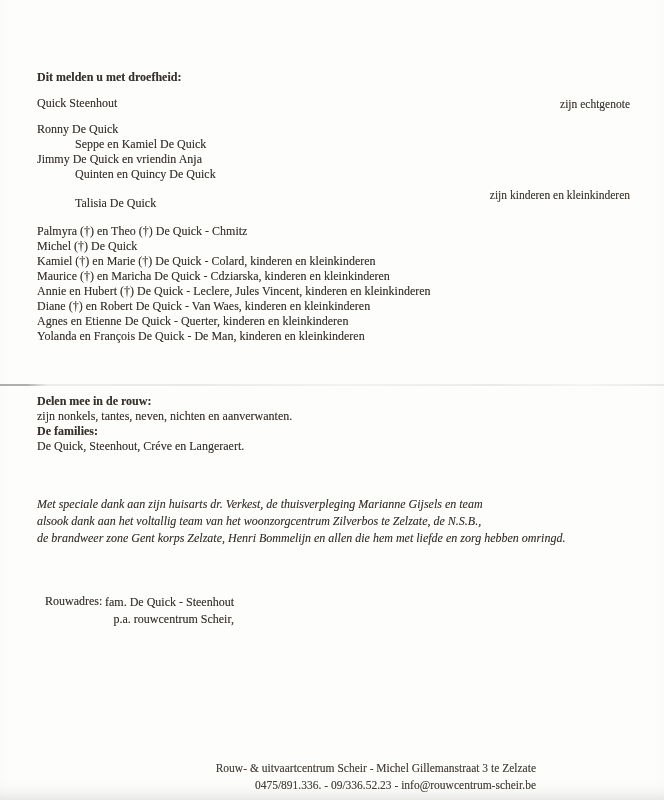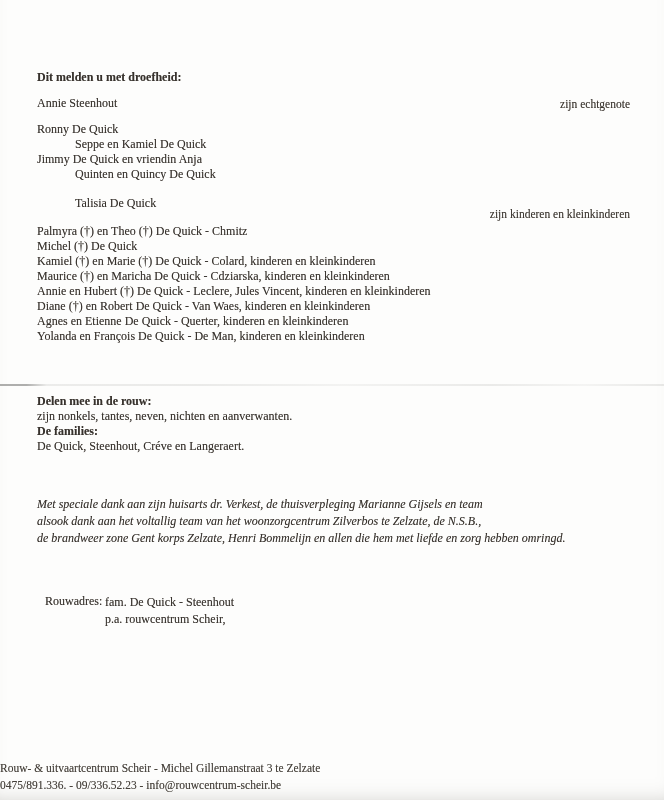--- a/index.html
+++ b/index.html
@@ -41,54 +41,54 @@
     background: linear-gradient(to right,
       rgba(110,110,108,.55) 0%, rgba(110,110,108,.55) 4%,
       rgba(175,175,172,.22) 7%, rgba(185,185,182,.28) 30%,
       rgba(190,190,187,.16) 52%, rgba(180,180,177,.26) 74%,
       rgba(190,190,187,.14) 88%, rgba(178,178,175,.28) 100%);
   }
   .thanks .line { line-height: 17px; font-style: italic; }
   .mourning .line { line-height: 15px; }
   .address-block { position: absolute; left: 37px; }
   .address-label { position: absolute; left: 8px; top: 0; }
-  .address-lines { margin-left: 68px; }
+  .address-lines { margin-left: 68px; text-align: right; }
   .address-lines .line { line-height: 17px; }
   .footer {
     position: absolute;
     left: 0;
     top: 760px;
     width: 536px;
-    text-align: left;
+    text-align: right;
     font-size: 11.5px;
     line-height: 17px;
     color: #45403a;
   }
   
   .page * { text-shadow: 0 0 0.5px rgba(70,64,58,.45); }
 </style>
 </head>
 <body>
 
 <div class="page">
 
   <div class="abs line bold" style="top:70px">Dit melden u met droefheid:</div>
 
-  <div class="abs line" style="top:96px">Annie Steenhout</div>
+  <div class="abs line" style="top:96px">Quick Steenhout</div>
   <div class="right-note" style="top:98px">zijn echtgenote</div>
 
   <div class="abs" style="top:122px">
     <div class="line">Ronny De Quick</div>
     <div class="line indent">Seppe en Kamiel De Quick</div>
     <div class="line">Jimmy De Quick en vriendin Anja</div>
     <div class="line indent">Quinten en Quincy De Quick</div>
   </div>
 
   <div class="abs line indent" style="top:196px">Talisia De Quick</div>
-  <div class="right-note" style="top:208px">zijn kinderen en kleinkinderen</div>
+  <div class="right-note" style="top:189px">zijn kinderen en kleinkinderen</div>
 
   <div class="abs" style="top:224px">
     <div class="line">Palmyra (†) en Theo (†) De Quick - Chmitz</div>
     <div class="line">Michel (†) De Quick</div>
     <div class="line">Kamiel (†) en Marie (†) De Quick - Colard, kinderen en kleinkinderen</div>
     <div class="line">Maurice (†) en Maricha De Quick - Cdziarska, kinderen en kleinkinderen</div>
     <div class="line">Annie en Hubert (†) De Quick - Leclere, Jules Vincent, kinderen en kleinkinderen</div>
     <div class="line">Diane (†) en Robert De Quick - Van Waes, kinderen en kleinkinderen</div>
     <div class="line">Agnes en Etienne De Quick - Querter, kinderen en kleinkinderen</div>
     <div class="line">Yolanda en François De Quick - De Man, kinderen en kleinkinderen</div>

